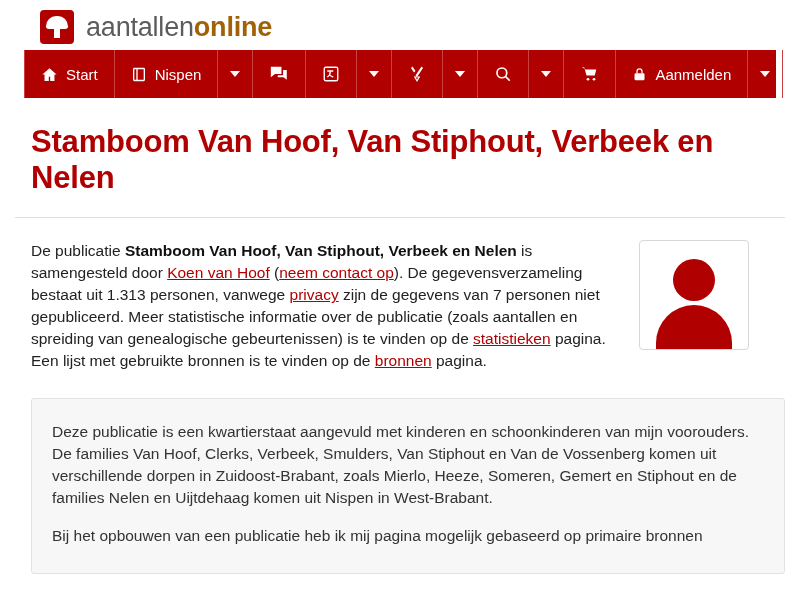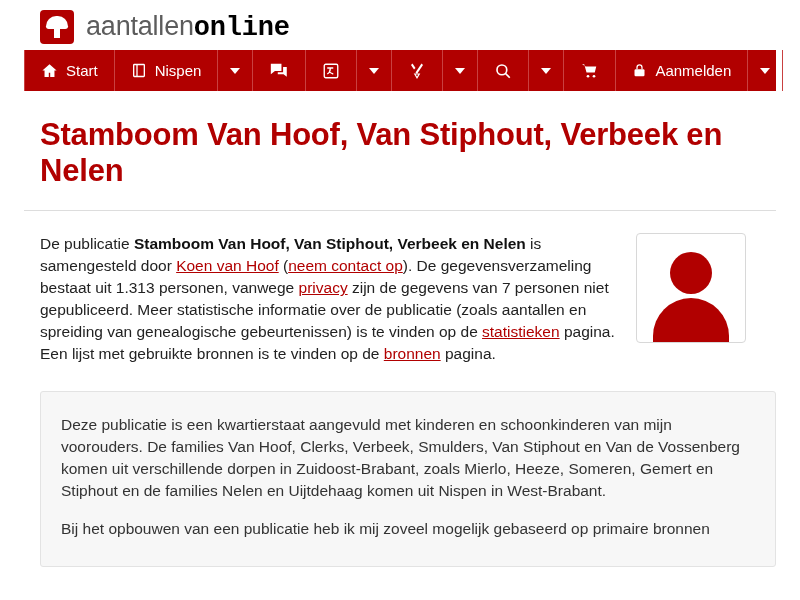--- a/index.html
+++ b/index.html
@@ -44,30 +44,29 @@
     width: 6px; height: 11px;
     background: #fff;
   }
   .brand-text {
     font-size: 27px;
     color: #333333;
     letter-spacing: -0.2px;
     white-space: nowrap;
   }
   .brand-text .bold {
-    color: #000000;
+    color: #a16207;
     font-weight: bold;
-    font-family: Liberation Mono, monospace;
   }
   .brand-text .light { color: #5c5c5c; }
 
   
   .navbar {
     background: #b10000;
-    height: 41px;
+    height: 48px;
     margin: 0 24px;
     display: flex;
     align-items: stretch;
     color: #fff;
     font-size: 15px;
     position: relative;
   }
   .nav-item {
     display: flex;
     align-items: center;
@@ -91,21 +90,21 @@
     width: 0; height: 0;
     border-left: 5px solid transparent;
     border-right: 5px solid transparent;
     border-top: 6px solid #ffffff;
     display: inline-block;
   }
   .ico { display: inline-flex; align-items: center; }
 
   
   .content {
-    padding: 0 24px;
+    padding: 0 15px;
     flex: 1 1 auto;
     overflow: hidden;
   }
   h1.page-title {
     color: #b10000;
     font-size: 31px;
     line-height: 1.15;
     font-weight: bold;
     margin: 26px 16px 0 16px;
     letter-spacing: -0.2px;
@@ -301,16 +300,16 @@
     <div class="avatar-box">
       <div class="avatar-inner">
         <div class="avatar-head"></div>
         <div class="avatar-body"></div>
       </div>
     </div>
   </div>
 
   <div class="panel">
     <p>Deze publicatie is een kwartierstaat aangevuld met kinderen en schoonkinderen van mijn voorouders. De families Van Hoof, Clerks, Verbeek, Smulders, Van Stiphout en Van de Vossenberg komen uit verschillende dorpen in Zuidoost-Brabant, zoals Mierlo, Heeze, Someren, Gemert en Stiphout en de families Nelen en Uijtdehaag komen uit Nispen in West-Brabant.</p>
-    <p>Bij het opbouwen van een publicatie heb ik mij zoveel mogelijk gebaseerd op primaire bronnen</p>
+    <p>Bij het opbouwen van een publicatie heb ik mij pagina mogelijk gebaseerd op primaire bronnen</p>
   </div>
 
 </div>
 
 </body></html>

